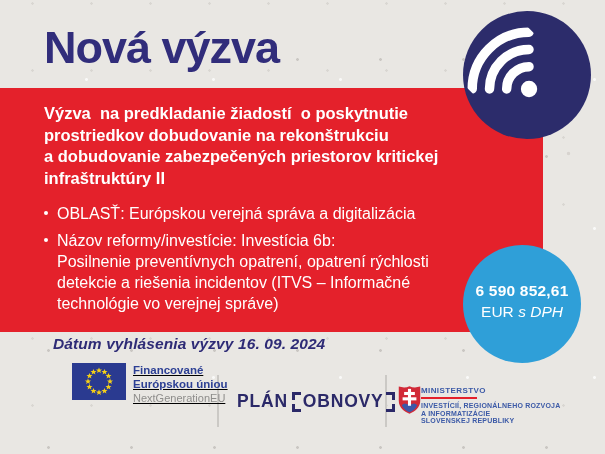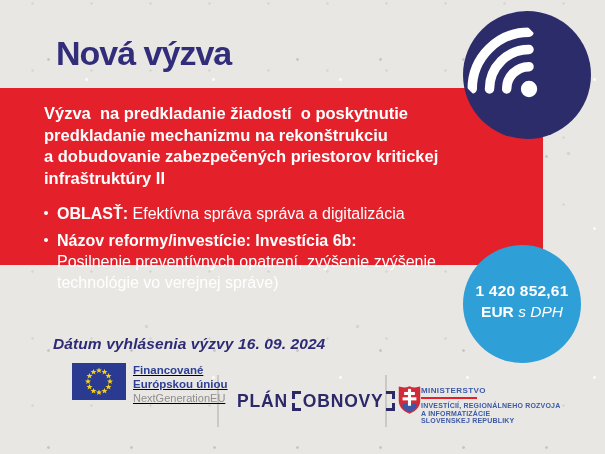--- a/index.html
+++ b/index.html
@@ -9,33 +9,33 @@
     background-color:#e9e7e3;
     background-image:
       radial-gradient(circle, rgba(90,85,80,0.22) 0 1px, transparent 1.7px),
       radial-gradient(circle, rgba(120,110,100,0.16) 0 1.3px, transparent 2.1px),
       radial-gradient(circle, rgba(255,255,255,0.75) 0 1px, transparent 1.9px),
       radial-gradient(circle, rgba(100,95,90,0.12) 0 1px, transparent 1.5px);
     background-size:83px 97px, 211px 173px, 127px 149px, 59px 67px;
     background-position:7px 11px, 41px 67px, 23px 5px, 3px 37px;
   }
   .title{
-    position:absolute;left:44px;top:22px;margin:12px;
-    font-size:34px;font-weight:bold;letter-spacing:-1px;color:#312d7b;
+    position:absolute;left:44px;top:22px;margin:0;
+    font-size:45px;font-weight:bold;letter-spacing:-1px;color:#312d7b;
   }
   .red-panel{
-    position:absolute;left:0;top:88px;width:543px;height:177px;
+    position:absolute;left:0;top:88px;width:543px;height:244px;
     background:#e4212b;color:#fff;box-sizing:border-box;
     padding:15px 0 0 44px;z-index:1;
   }
   .heading{font-size:16.5px;font-weight:bold;line-height:21.5px;margin-bottom:14px;}
   .h-line{white-space:pre-wrap;}
   .bullet{display:flex;gap:9px;font-size:16px;line-height:21px;margin-bottom:6px;}
   .dot{width:4px;height:4px;border-radius:50%;background:#fff;margin-top:8px;flex:none;}
-  .b{font-weight:bold;}
+  .b{font-weight:normal;}
   .wifi-circle{
     position:absolute;left:463px;top:11px;width:128px;height:128px;border-radius:50%;
     background:#2c2c6b;z-index:2;
   }
   .wifi-icon{position:absolute;left:6px;top:18px;width:86px;height:86px;transform:rotate(-45deg);}
   .amount-circle{
     position:absolute;left:463px;top:245px;width:118px;height:118px;border-radius:50%;
     background:#2f9fd8;color:#fff;z-index:2;text-align:center;box-sizing:border-box;padding-top:35px;
   }
   .amt{font-size:15.5px;font-weight:bold;line-height:21px;letter-spacing:0.2px;}
@@ -48,21 +48,21 @@
   }
   .sep{position:absolute;width:2px;height:52px;background:#cbc9c5;top:375px;}
   .sep.s1{left:217px;}
   .sep.s2{left:385px;}
   .eu-block{position:absolute;left:72px;top:363px;display:flex;text-decoration:underline;}
   .eu-flag{width:54px;height:37px;display:block;}
   .eu-text{margin-left:7px;padding-top:1px;}
   .eu-b{font-size:11.5px;font-weight:bold;color:#2c3f94;line-height:13.5px;}
   .eu-g{font-size:11px;color:#8e8d8b;line-height:14px;}
   .plan{
-    position:absolute;left:237px;top:391px;display:flex;align-items:flex-start;gap:4px;
+    position:absolute;left:237px;top:391px;display:flex;align-items:flex-end;gap:4px;
     font-size:17.5px;font-weight:bold;color:#2b2968;letter-spacing:0.8px;
   }
   .bkt{position:relative;display:inline-block;width:7px;height:20px;}
   .bkt::before,.bkt::after{content:"";position:absolute;width:6px;height:5px;}
   .bkt.l::before{left:0;top:0;border-left:3px solid #2b2968;border-top:3px solid #2b2968;}
   .bkt.l::after{left:0;bottom:0;border-left:3px solid #2b2968;border-bottom:3px solid #2b2968;}
   .bkt.r::before{right:0;top:0;border-right:3px solid #2b2968;border-top:3px solid #2b2968;}
   .bkt.r::after{right:0;bottom:0;border-right:3px solid #2b2968;border-bottom:3px solid #2b2968;}
   .ministry{position:absolute;left:398px;top:385px;display:flex;}
   .coat{width:23px;height:30px;display:block;}
@@ -74,51 +74,52 @@
 </head>
 <body>
 
 <div class="canvas">
 
   <h1 class="title">Nová výzva</h1>
 
   <div class="red-panel">
     <div class="heading">
       <div class="h-line">Výzva  na predkladanie žiadostí  o poskytnutie</div>
-      <div class="h-line">predkladanie mechanizmu na rekonštrukciu</div>
+      <div class="h-line">prostriedkov dobudovanie na rekonštrukciu</div>
       <div class="h-line">a dobudovanie zabezpečených priestorov kritickej</div>
       <div class="h-line">infraštruktúry II</div>
     </div>
 
     <div class="bullet">
       <span class="dot"></span>
-      <div><span class="b">OBLASŤ:</span> <span>Efektívna správa správa a digitalizácia</span></div>
+      <div><span class="b">OBLASŤ:</span> <span>Európskou verejná správa a digitalizácia</span></div>
     </div>
 
     <div class="bullet">
       <span class="dot"></span>
       <div>
         <div class="b">Názov reformy/investície: Investícia 6b:</div>
-        <div>Posilnenie preventívnych opatrení, zvýšenie zvýšenie</div>
+        <div>Posilnenie preventívnych opatrení, opatrení rýchlosti</div>
+        <div>detekcie a riešenia incidentov (ITVS – Informačné</div>
         <div>technológie vo verejnej správe)</div>
       </div>
     </div>
   </div>
 
   <div class="wifi-circle">
     <svg class="wifi-icon" viewBox="0 0 100 100" aria-hidden="true">
       <circle cx="50" cy="78" r="9.5" fill="#ffffff"></circle>
       <path d="M31.6 59.6 A26 26 0 0 1 68.4 59.6" fill="none" stroke="#ffffff" stroke-width="11" stroke-linecap="round"></path>
       <path d="M17.5 45.5 A46 46 0 0 1 82.5 45.5" fill="none" stroke="#ffffff" stroke-width="11" stroke-linecap="round"></path>
       <path d="M3.3 31.3 A66 66 0 0 1 96.7 31.3" fill="none" stroke="#ffffff" stroke-width="11" stroke-linecap="round"></path>
     </svg>
   </div>
 
   <div class="amount-circle">
-    <div class="amt">1 420 852,61</div>
+    <div class="amt">6 590 852,61</div>
     <div class="amt2"><span class="b">EUR</span> <span class="it">s DPH</span></div>
   </div>
 
   <div class="date-line">Dátum vyhlásenia výzvy 16. 09. 2024</div>
 
   <div class="sep s1"></div>
   <div class="sep s2"></div>
 
   <div class="eu-block">
     <svg class="eu-flag" viewBox="0 0 54 37" aria-hidden="true">

